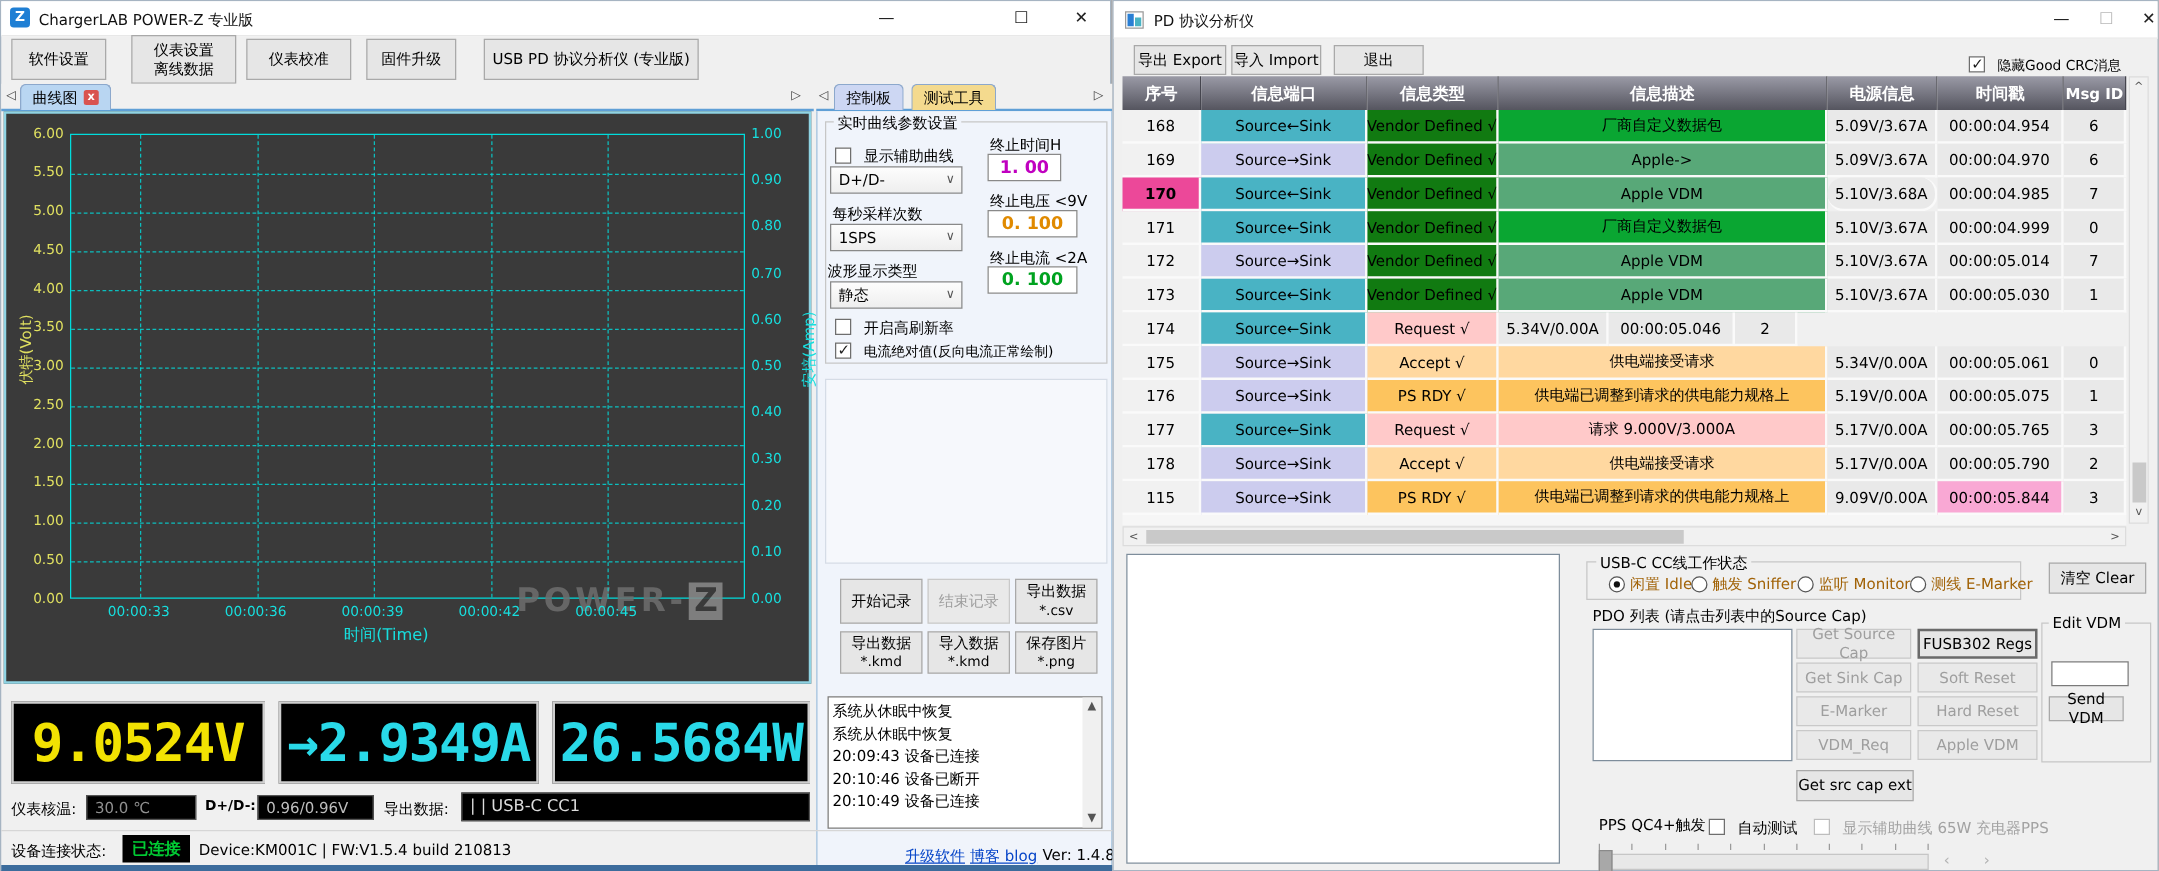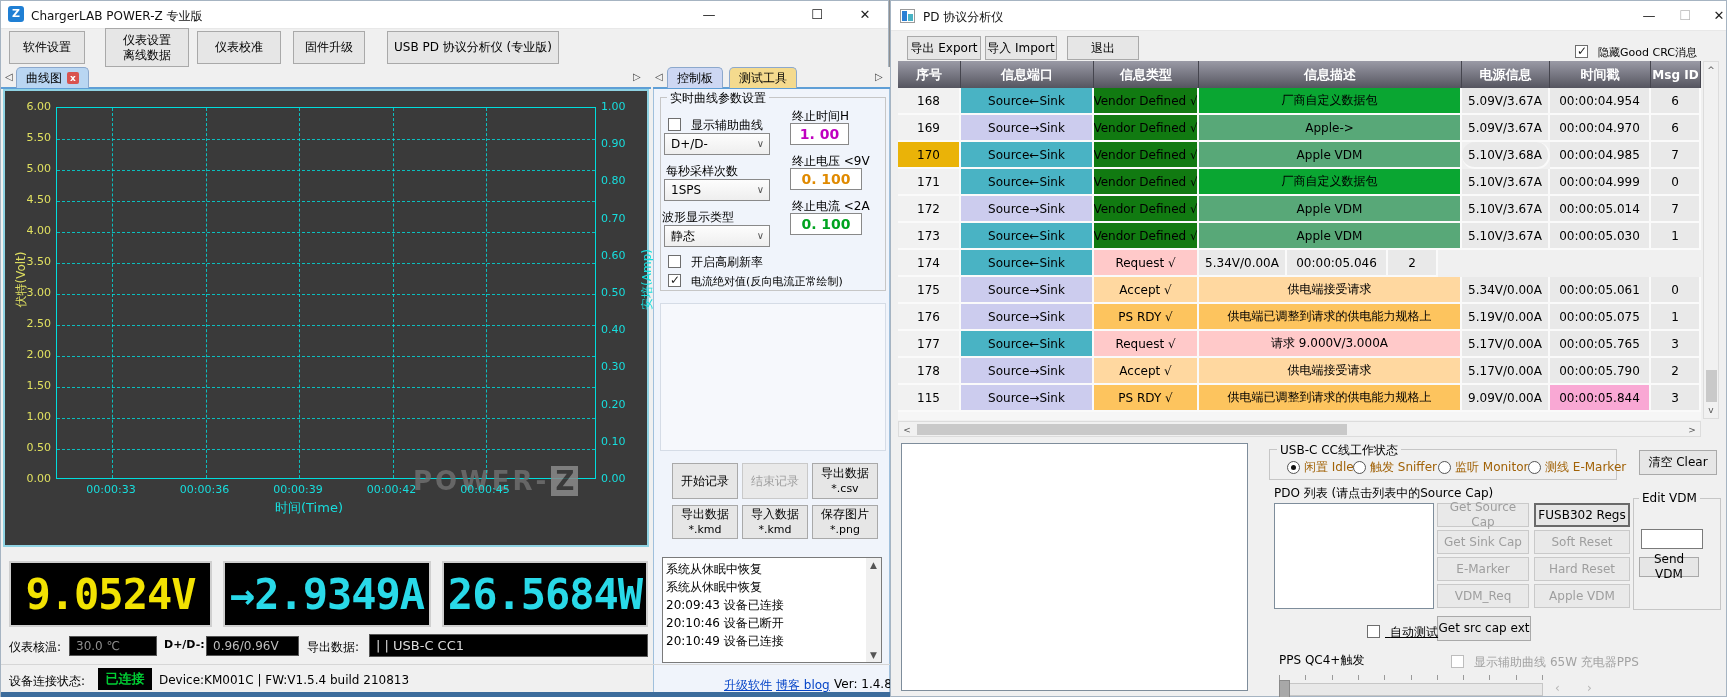--- a/index.html
+++ b/index.html
@@ -311,21 +311,21 @@
         <div class="pdrow">
           <div class="pdcell" style="width: 63px; background: rgb(241, 241, 241);">169</div>
           <div class="pdcell" style="width: 133px; background: rgb(204, 204, 238);">Source→Sink</div>
           <div class="pdcell" style="width: 105px; background: rgb(17, 122, 17);">Vendor Defined √</div>
           <div class="pdcell" style="width: 263px; background: rgb(88, 168, 120);">Apple-&gt;</div>
           <div class="pdcell" style="width: 88px; background: rgb(233, 233, 233);">5.09V/3.67A</div>
           <div class="pdcell" style="width: 101px; background: rgb(233, 233, 233);">00:00:04.970</div>
           <div class="pdcell" style="width: 50px; background: rgb(233, 233, 233);">6</div>
         </div>
         <div class="pdrow">
-          <div class="pdcell" style="width: 63px; background: #eab308;">170</div>
+          <div class="pdcell" style="width: 63px; background: #ec4899; font-weight: bold;">170</div>
           <div class="pdcell" style="width: 133px; background: rgb(73, 179, 196);">Source←Sink</div>
           <div class="pdcell" style="width: 105px; background: rgb(17, 122, 17);">Vendor Defined √</div>
           <div class="pdcell" style="width: 263px; background: rgb(88, 168, 120);">Apple VDM</div>
           <div class="pdcell" style="width: 88px; background: rgb(233, 233, 233); border-radius: 13px;">5.10V/3.68A</div>
           <div class="pdcell" style="width: 101px; background: rgb(233, 233, 233);">00:00:04.985</div>
           <div class="pdcell" style="width: 50px; background: rgb(233, 233, 233);">7</div>
         </div>
         <div class="pdrow">
           <div class="pdcell" style="width: 63px; background: rgb(241, 241, 241);">171</div>
           <div class="pdcell" style="width: 133px; background: rgb(73, 179, 196);">Source←Sink</div>
@@ -458,21 +458,21 @@
         <div class="btn disabled" style="left: 643px; top: 583px; width: 96px; height: 24px;">Apple VDM</div>
       </div>
     <div class="btn" style="left:546px;top:615px;width:94px;height:25px;">Get src cap ext</div>
 
     <div class="groupbox" style="left:742px;top:497px;width:88px;height:112px;"></div>
     <div class="gb-label" style="left:748px;top:490px;background:#f0f0f0;position:absolute;">Edit VDM</div>
     <input class="abs" style="left: 750px; top: 528px; width: 62px; height: 20px; border: 1px solid rgb(122, 122, 122); font-size: 12px;" value="">
     <div class="btn" style="left:748px;top:556px;width:60px;height:20px;">Send VDM</div>
 
     <div class="lbl" style="left:388px;top:651px;">PPS QC4+触发</div>
-    <div class="abs" style="left:476px;top:620px;white-space:nowrap;text-decoration:underline;">
+    <div class="abs" style="left:476px;top:650px;white-space:nowrap;">
       <span class="cb" id="cb-autotest"></span>
       <span class="cblabel">自动测试</span>
     </div>
     <div class="abs" style="left:560px;top:650px;white-space:nowrap;">
       <span class="cb disabled" id="cb-mi"></span>
       <span class="cblabel gray">显示辅助曲线 65W 充电器PPS</span>
     </div>
 
     <div class="abs" id="slider-ticks" style="left:388px;top:674px;width:264px;height:6px;">
         <div class="tick" style="left: 0px;"></div>

